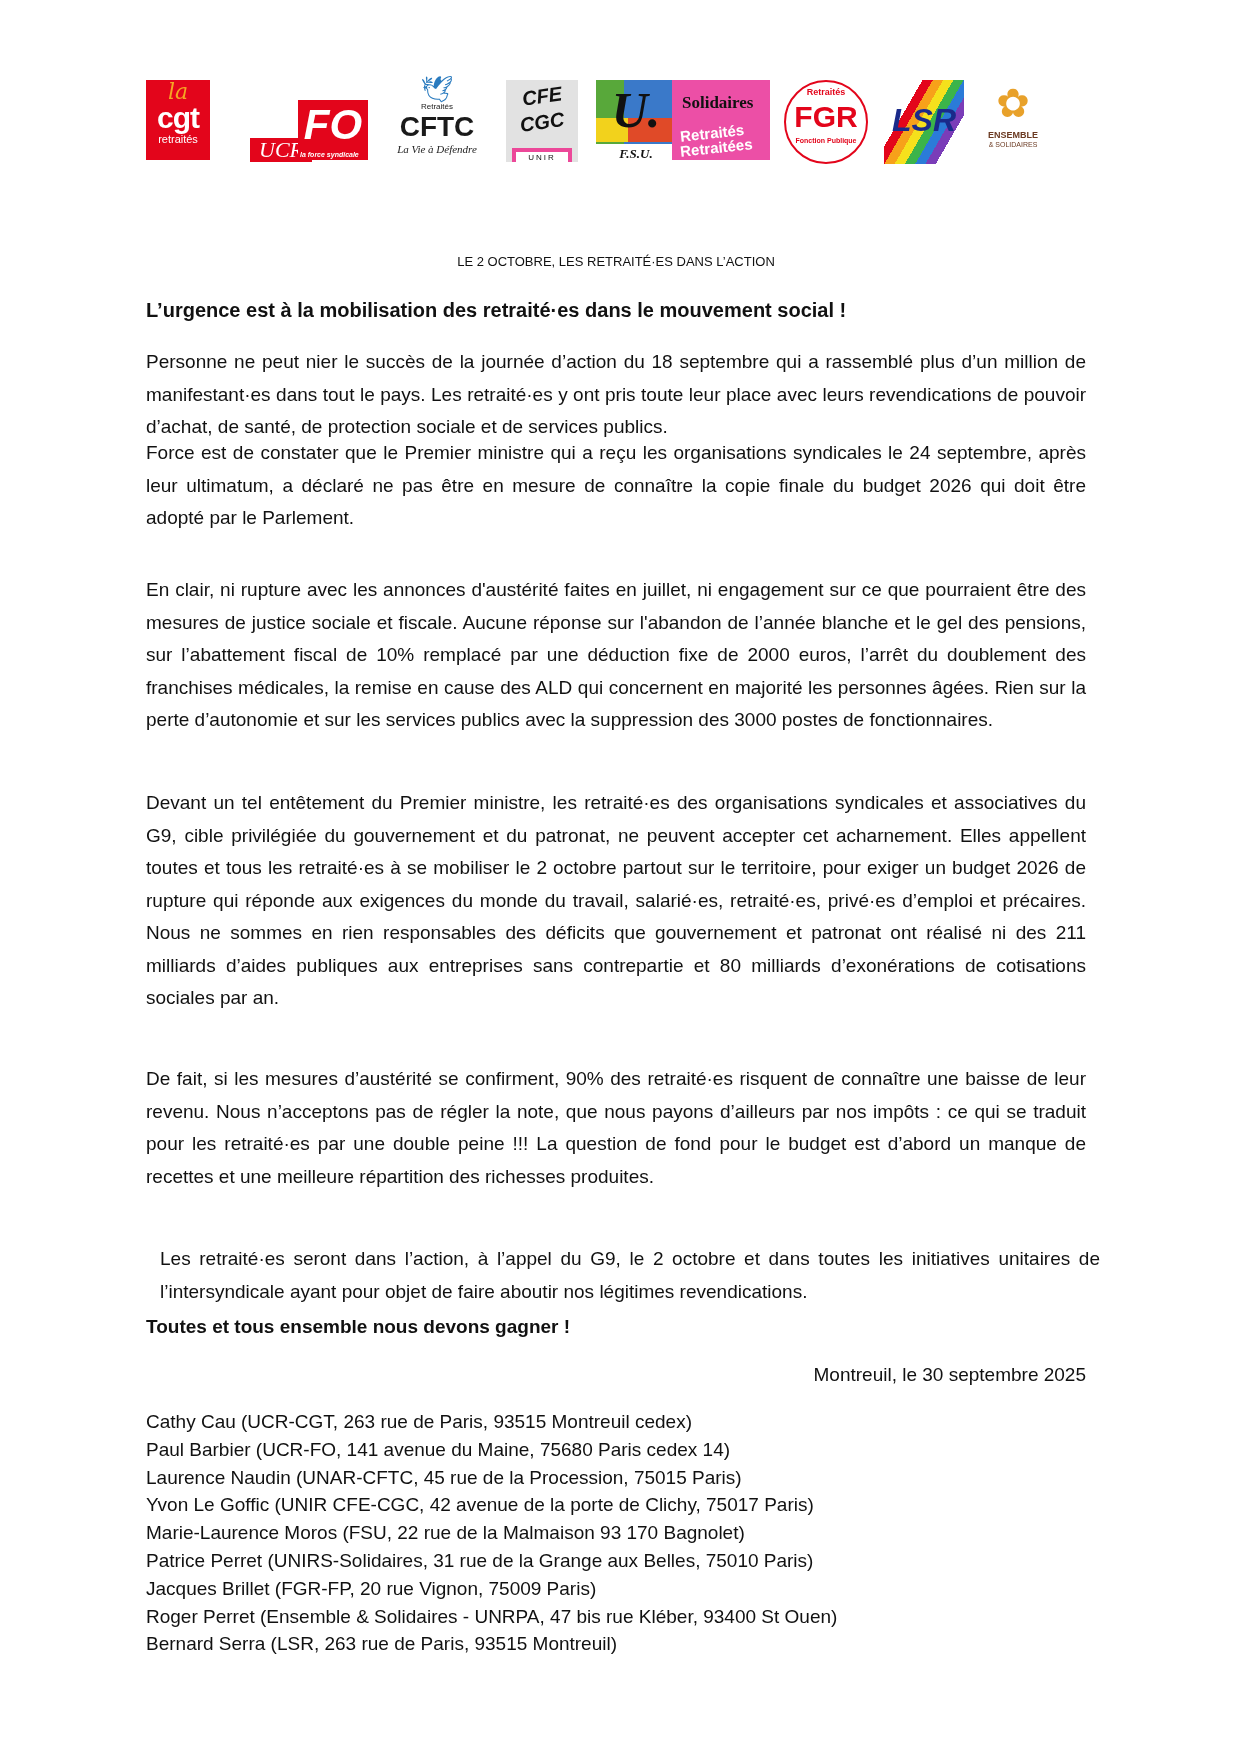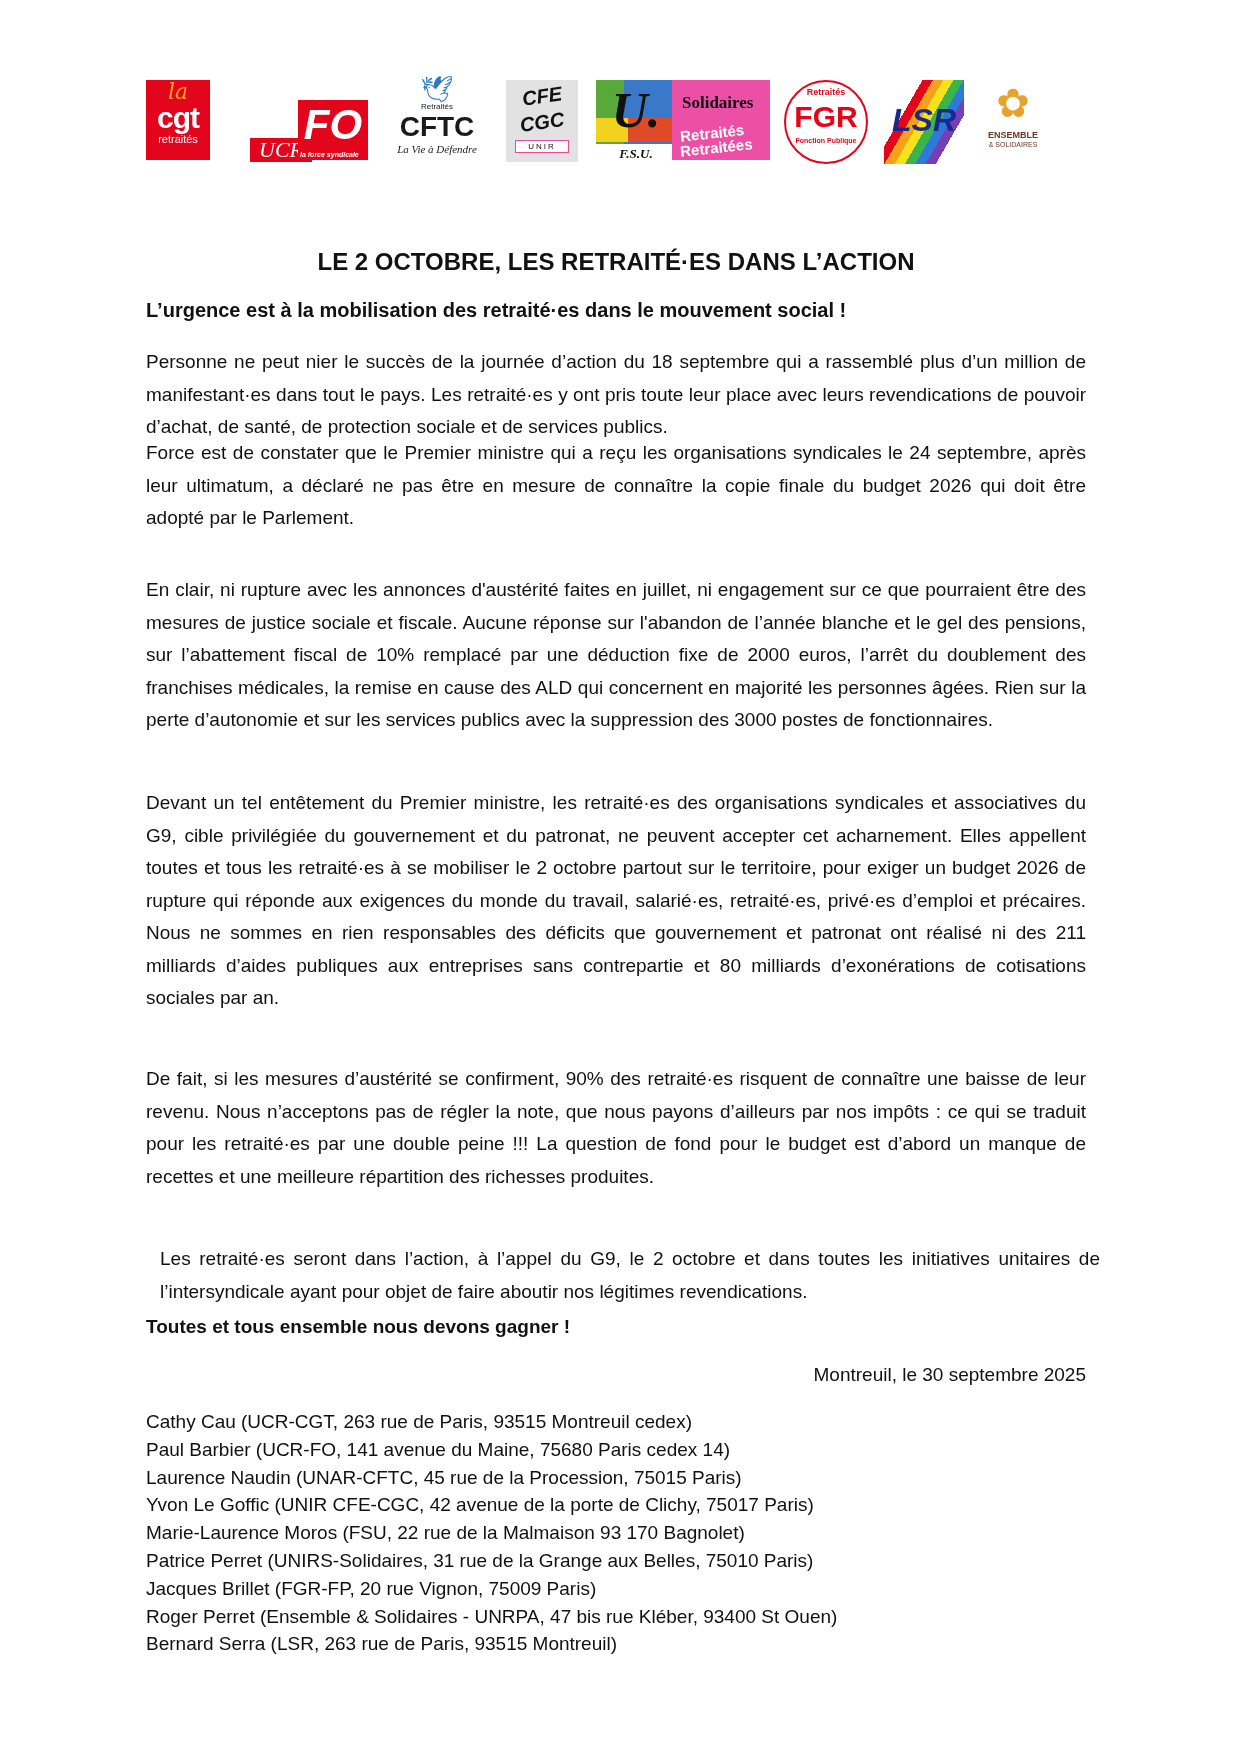--- a/index.html
+++ b/index.html
@@ -14,41 +14,41 @@
   .ucr .box{position:absolute;left:16px;bottom:2px;width:62px;height:24px;background:#e3051b;color:#fff;font-family:"Liberation Serif",serif;font-style:italic;font-size:22px;line-height:24px;text-align:center;}
   .ucr .fo{position:absolute;left:64px;top:0;width:70px;height:60px;background:#e3051b;color:#fff;font-weight:bold;font-style:italic;font-size:42px;line-height:50px;text-align:center;}
   .ucr .fo small{position:absolute;left:2px;bottom:0;font-size:7px;line-height:10px;color:#fff;font-style:italic;}
   .cftc{left:236px;top:14px;width:110px;height:88px;text-align:center;}
   .cftc .bird{color:#2a7bbf;font-size:26px;line-height:26px;}
   .cftc .ret{font-size:8px;line-height:10px;color:#222;}
   .cftc .name{font-weight:bold;font-size:28px;line-height:30px;color:#1a1a1a;}
   .cftc .slogan{font-family:"Liberation Serif",serif;font-style:italic;font-size:11px;line-height:14px;color:#222;}
   .cfe{left:360px;top:18px;width:72px;height:82px;background:#e2e2e2;text-align:center;}
   .cfe .t{font-weight:bold;font-size:20px;line-height:20px;color:#111;font-style:italic;transform:rotate(-8deg);margin-top:6px;}
-  .cfe .unir{margin:8px auto 0;width:52px;border:1px solid #ec4899;background:#fff;font-size:8px;line-height:11px;letter-spacing:2px;}
+  .cfe .unir{margin:16px auto 0;width:52px;border:4px solid #ec4899;background:#fff;font-size:8px;line-height:11px;letter-spacing:2px;}
   .fsu{left:450px;top:18px;width:80px;height:84px;background:linear-gradient(90deg,#58a83a 0 35%,#3a79c9 35% 100%);}
   .fsu .bottom{position:absolute;left:0;top:38px;width:80px;height:24px;background:linear-gradient(90deg,#f2d21c 0 40%,#e04a28 40% 100%);}
   .fsu .u{position:absolute;left:0;top:0;width:80px;text-align:center;font-family:"Liberation Serif",serif;font-weight:bold;font-style:italic;font-size:50px;line-height:60px;color:#111;}
   .fsu .lbl{position:absolute;left:0;bottom:0;width:80px;height:20px;background:#fff;text-align:center;font-family:"Liberation Serif",serif;font-style:italic;font-weight:bold;font-size:13px;line-height:20px;}
   .sol{left:526px;top:18px;width:98px;height:80px;background:#ec4fa6;color:#fff;}
   .sol .brand{color:#111;font-family:"Liberation Serif",serif;font-weight:bold;font-size:17px;line-height:18px;margin:14px 0 12px 10px;}
   .sol .r{font-weight:bold;font-size:15px;line-height:15px;margin-left:8px;transform:rotate(-6deg);}
   .fgr{left:638px;top:18px;width:84px;height:84px;border:2px solid #e3051b;border-radius:50%;box-sizing:border-box;text-align:center;color:#e3051b;}
   .fgr .ret{font-size:9px;line-height:12px;margin-top:4px;font-weight:bold;}
   .fgr .big{font-weight:bold;font-size:30px;line-height:38px;}
   .fgr .fp{font-size:7px;line-height:10px;font-weight:bold;}
   .lsr{left:738px;top:18px;width:80px;height:84px;background:linear-gradient(120deg,#fff 0 30%,#e3051b 30% 38%,#f7a11a 38% 46%,#f5e11c 46% 54%,#3bb44a 54% 62%,#2b7bd8 62% 70%,#7a3db8 70% 78%,#fff 78%);}
   .lsr .t{position:absolute;left:0;top:20px;width:80px;text-align:center;font-weight:bold;font-style:italic;font-size:32px;line-height:40px;color:#1a2a8a;}
   .ens{left:832px;top:14px;width:70px;height:92px;text-align:center;}
   .ens .tree{font-size:40px;line-height:54px;color:#e8a12a;}
   .ens .n{font-weight:bold;font-size:9px;line-height:10px;color:#6b3a22;}
   .ens .s{font-size:7px;line-height:9px;color:#6b3a22;}
 
   .doc{position:absolute;left:146px;top:0;width:940px;}
-  .title{position:absolute;top:250px;left:0;width:940px;text-align:center;font-weight:bold;font-size:24px;line-height:24px;color:#111;}
+  .title{position:absolute;top:250px;left:0;width:940px;text-align:center;font-weight:normal;font-size:13px;line-height:24px;color:#111;}
   .subtitle{position:absolute;top:297px;left:0;font-weight:bold;font-size:20px;line-height:26px;}
   .para{position:absolute;left:0;width:940px;font-size:19px;line-height:32.5px;text-align:justify;margin:0;}
   .closing{position:absolute;left:0;top:1314px;font-weight:bold;font-size:19px;line-height:26px;}
   .place{position:absolute;right:0;top:1362px;font-size:19px;line-height:26px;text-align:right;}
   .sigs{position:absolute;left:0;top:1408px;width:940px;}
   .sig{font-size:19px;line-height:27.8px;white-space:nowrap;}
 </style>
 </head>
 <body>
 

